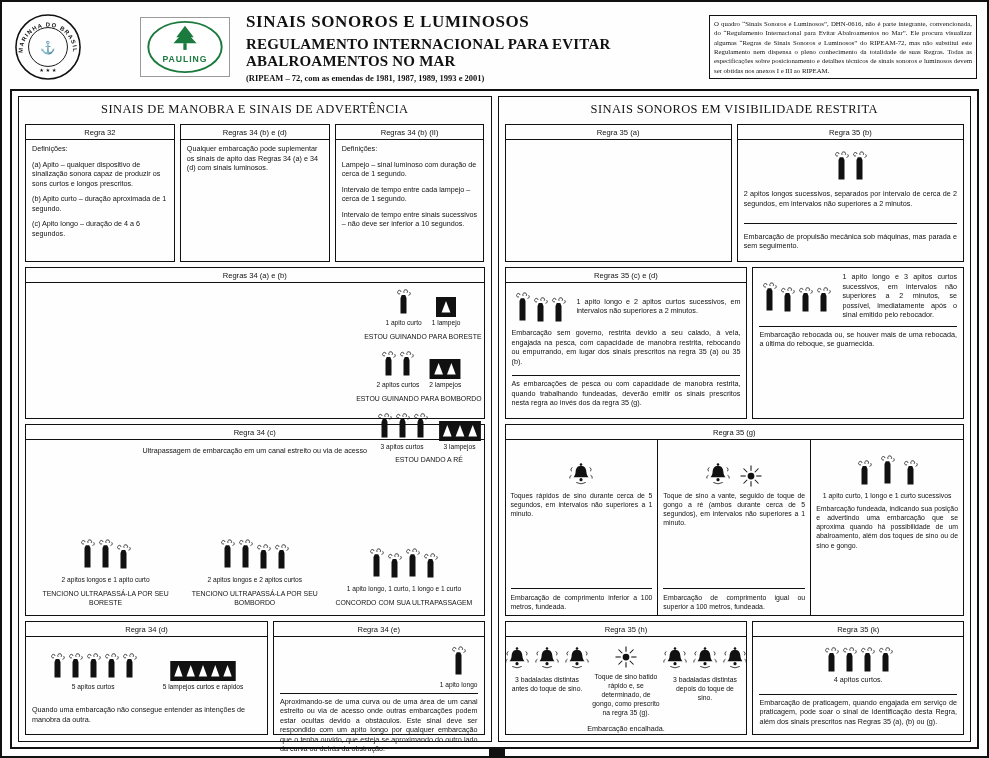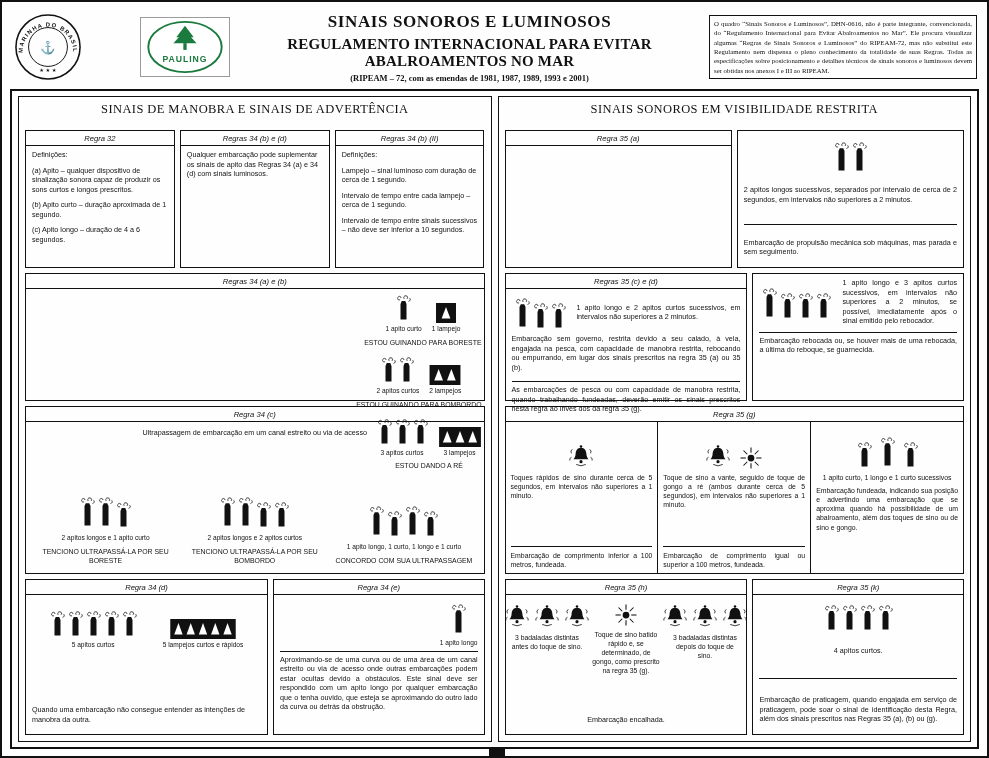--- a/index.html
+++ b/index.html
@@ -7,39 +7,39 @@
   body { font-family:"Liberation Sans", sans-serif; color:#111; }
   .page { position:relative; width:989px; height:758px; background:#fefefe;
           border:2px solid #111; margin:0 auto; padding-top:5px; overflow:hidden; }
 
   
   .hdr { height:80px; display:flex; align-items:center; gap:10px; padding:2px 10px 2px 12px; }
   .logos { display:flex; align-items:center; gap:58px; }
   .stamp { width:68px; height:68px; }
   .plogo-box { border:1px solid #9a9a9a; padding:1px 2px; background:#fff; }
   .plogo { width:84px; height:56px; display:block; }
-  .titleblock { flex:1; text-align:center; padding:0 6px; }
+  .titleblock { flex:1; padding:0 6px; }
   .main-title { font-family:"Liberation Serif", serif; font-weight:bold; font-size:17px; letter-spacing:.6px; }
   .sub1 { font-family:"Liberation Serif", serif; font-size:15px; font-weight:bold; margin-top:4px; letter-spacing:.2px; }
   .sub2 { font-family:"Liberation Serif", serif; font-size:8.5px; font-weight:bold; margin-top:3px; }
   .notice { width:268px; flex:0 0 268px; border:1.5px solid #111; padding:3px 4px;
             font-family:"Liberation Serif", serif; font-size:6.8px; line-height:1.38; text-align:justify; }
 
   
   .frame { margin:2px 8px 0; border:2px solid #111; height:660px; padding:5px 6px; display:flex; gap:6px; }
   .col { flex:1; border:1.5px solid #111; padding:3px 6px 6px; display:flex; flex-direction:column; gap:5px; min-width:0; }
   .col-title { font-family:"Liberation Serif", serif; font-weight:normal; font-size:12.5px; text-align:center;
-               letter-spacing:.4px; margin:2px 0 8px; }
+               letter-spacing:.4px; margin:2px 0 2px; }
 
   .row { display:flex; gap:5px; min-height:0; }
-  .row-1 { height:138px; } .row-2 { height:128px; } .row-3 { height:168px; } .row-4 { flex:1; }
+  .row-1 { height:138px; } .row-2 { height:152px; } .row-3 { height:192px; } .row-4 { flex:1; }
 
   .rulebox { border:1.5px solid #111; flex:1; display:flex; flex-direction:column; min-width:0; }
   .fx115 { flex:1.15; }
-  .rb-h { font-size:7.6px; text-align:center; padding:3px 0 2px; border-bottom:1.5px solid #111;font-style:italic; }
+  .rb-h { font-size:7.6px; text-align:center; padding:3px 0 2px; border-bottom:1.5px solid #111; }
   .rb-b { flex:1; padding:4px 6px; font-size:7.2px; line-height:1.32; display:flex; flex-direction:column; min-height:0; }
   .rb-b p { margin:0 0 6px; }
   .just { text-align:justify; }
   .ctr  { text-align:center; }
   .sep  { border-top:1.2px solid #111; margin:3px 0; }
   .w100 { width:100%; }
 
   
   .icon { display:block; }
   .iconset { display:flex; align-items:flex-end; gap:3px; }
@@ -422,20 +422,21 @@
     </section>
 
     <section class="col">
       <h2 class="col-title">SINAIS SONOROS EM VISIBILIDADE RESTRITA</h2>
 
       <div class="row row-1">
         <div class="rulebox">
           <div class="rb-h">Regra 35 (a)</div>
         </div>
         <div class="rulebox">
+          <div class="rb-h">Regra 35 (b)</div>
           <div class="rb-b vbox">
             <div class="iconset">
                 <svg class="icon i-whistleL" aria-hidden="true">
                   <use href="#sym-whistleL"></use>
                 </svg>
                 <svg class="icon i-whistleL" aria-hidden="true">
                   <use href="#sym-whistleL"></use>
                 </svg>
               </div>
             <p class="just">2 apitos longos sucessivos, separados por intervalo de cerca de 2 segundos, em intervalos não superiores a 2 minutos.</p>

